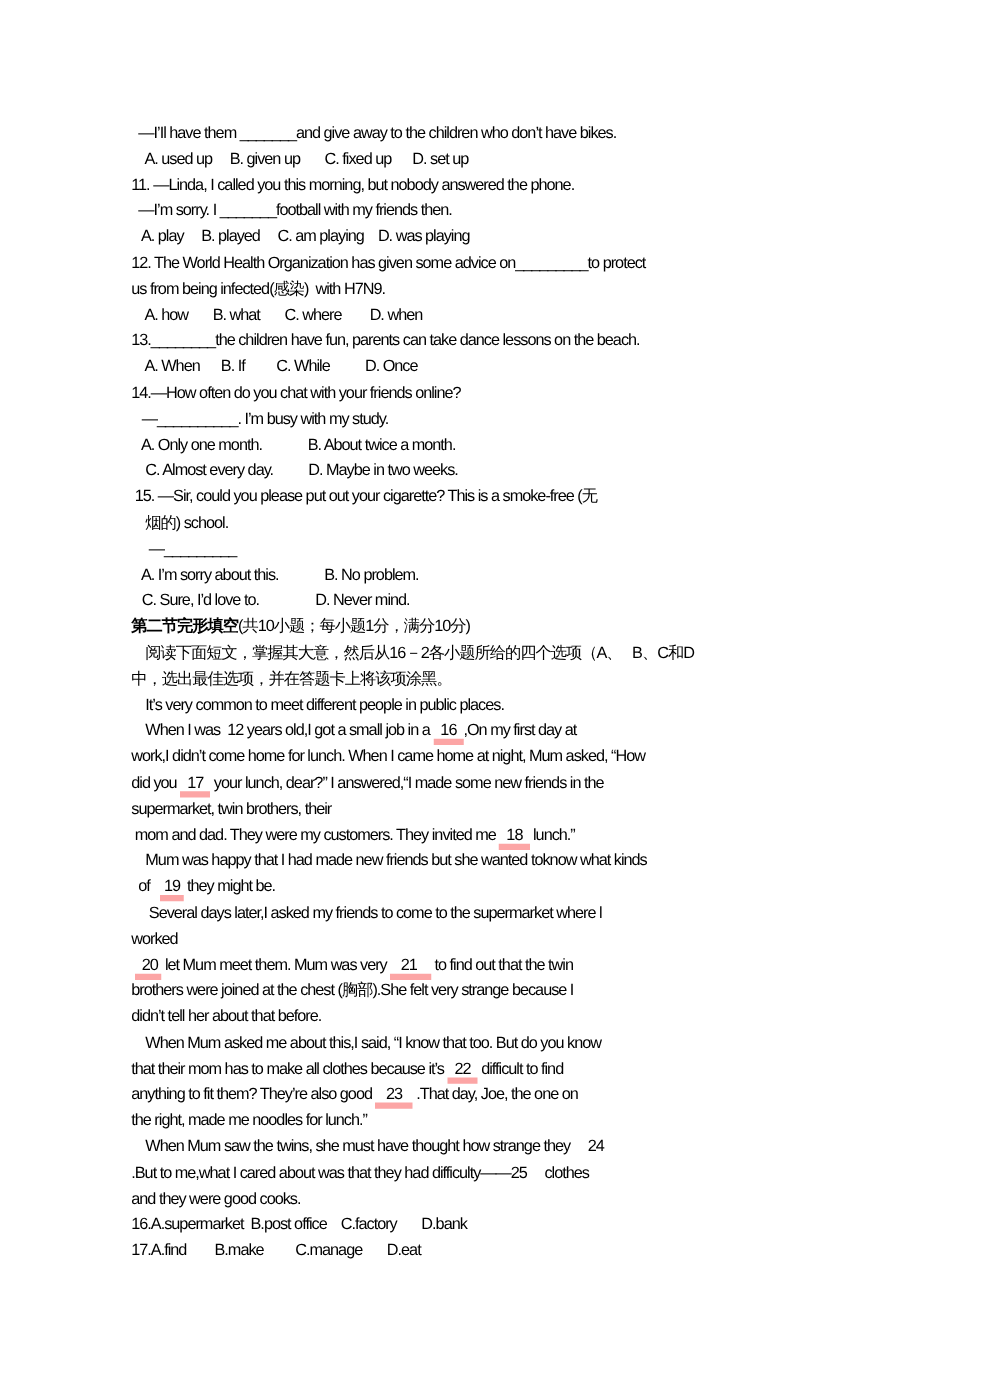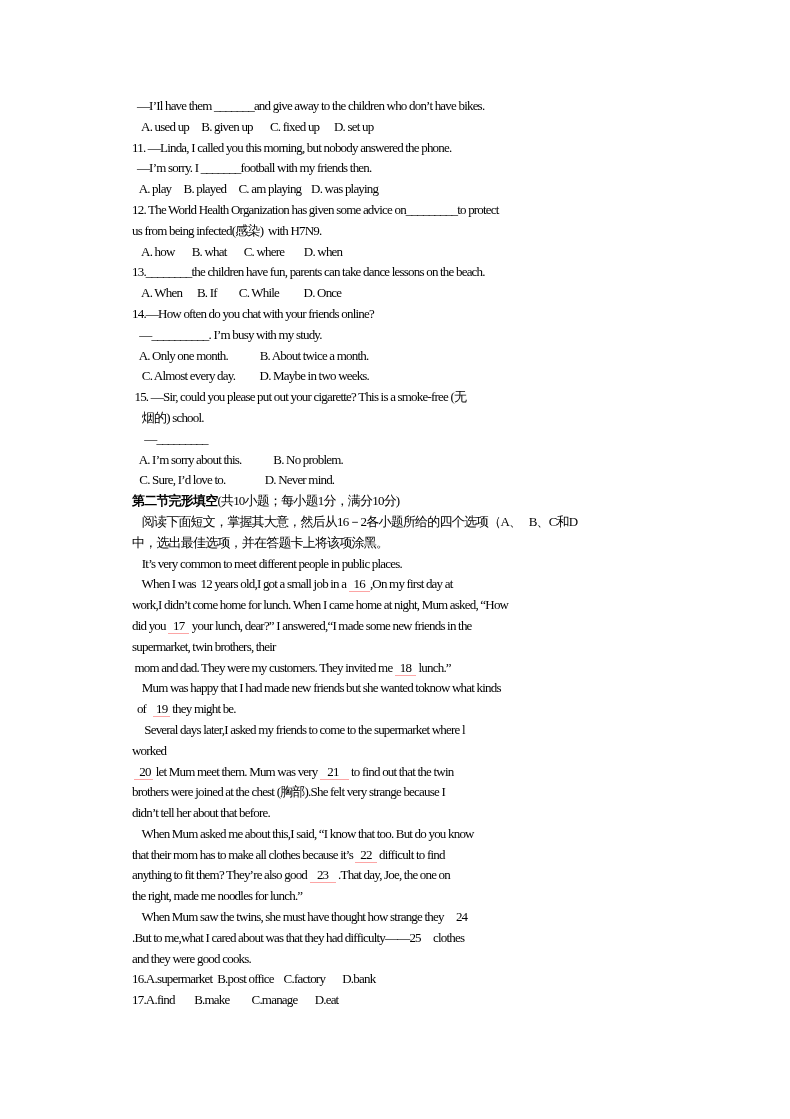--- a/index.html
+++ b/index.html
@@ -9,35 +9,35 @@
     }
     .page {
       position: relative;
       width: 790px;
       height: 1119px;
       background: #ffffff;
       overflow: hidden;
     }
     .content {
       position: absolute;
-      left: 132px;
+      left: 105px;
       top: 96px;
       width: 566px;
       color: #000000;
-      font-family: Liberation Serif, serif;
+      font-family: Liberation Sans, sans-serif;
       font-size: 13px;
       letter-spacing: -0.8px;
       line-height: 20.8px;
       white-space: pre;
     }
     .line {
       height: 20.8px;
     }
     .u {
-      border-bottom: 1px solid #fca5a5;
+      border-bottom: 5px solid #fca5a5;
     }
     .b {
       font-weight: bold;
     }
   </style>
 </head>
 <body>
 
 <div class="page">
   <div class="content"><div class="line"><span>  —I’Il have them _______and give away to the children who don’t have bikes.</span></div><div class="line"><span>    A. used up     B. given up       C. fixed up      D. set up</span></div><div class="line"><span>11. —Linda, I called you this morning, but nobody answered the phone.</span></div><div class="line"><span>  —I’m sorry. I _______football with my friends then.</span></div><div class="line"><span>   A. play     B. played     C. am playing    D. was playing</span></div><div class="line"><span>12. The World Health Organization has given some advice on_________to protect</span></div><div class="line"><span>us from being infected(感染)  with H7N9.</span></div><div class="line"><span>    A. how       B. what       C. where        D. when</span></div><div class="line"><span>13.________the children have fun, parents can take dance lessons on the beach.</span></div><div class="line"><span>    A. When      B. If         C. While          D. Once</span></div><div class="line"><span>14.—How often do you chat with your friends online?</span></div><div class="line"><span>   —__________. I’m busy with my study.</span></div><div class="line"><span>   A. Only one month.             B. About twice a month.</span></div><div class="line"><span>    C. Almost every day.          D. Maybe in two weeks.</span></div><div class="line"><span> 15. —Sir, could you please put out your cigarette? This is a smoke-free (无</span></div><div class="line"><span>    烟的) school.</span></div><div class="line"><span>     —_________</span></div><div class="line"><span>   A. I’m sorry about this.             B. No problem.</span></div><div class="line"><span>   C. Sure, I’d love to.                D. Never mind.</span></div><div class="line"><span class="b">第二节完形填空</span><span>(共10小题；每小题1分，满分10分)</span></div><div class="line"><span>    阅读下面短文，掌握其大意，然后从16－2各小题所给的四个选项（A、   B、C和D</span></div><div class="line"><span>中，选出最佳选项，并在答题卡上将该项涂黑。</span></div><div class="line"><span>    It’s very common to meet different people in public places.</span></div><div class="line"><span>    When I was  12 years old,I got a small job in a </span><span class="u">  16  </span><span>,On my first day at</span></div><div class="line"><span>work,I didn’t come home for lunch. When I came home at night, Mum asked, “How</span></div><div class="line"><span>did you </span><span class="u">  17  </span><span> your lunch, dear?” I answered,“I made some new friends in the</span></div><div class="line"><span>supermarket, twin brothers, their</span></div><div class="line"><span> mom and dad. They were my customers. They invited me </span><span class="u">  18  </span><span> lunch.”</span></div><div class="line"><span>    Mum was happy that I had made new friends but she wanted toknow what kinds</span></div><div class="line"><span>  of   </span><span class="u"> 19 </span><span> they might be.</span></div><div class="line"><span>     Several days later,I asked my friends to come to the supermarket where l</span></div><div class="line"><span>worked</span></div><div class="line"><span> </span><span class="u">  20 </span><span> let Mum meet them. Mum was very </span><span class="u">   21    </span><span> to find out that the twin</span></div><div class="line"><span>brothers were joined at the chest (胸部).She felt very strange because I</span></div><div class="line"><span>didn’t tell her about that before.</span></div><div class="line"><span>    When Mum asked me about this,I said, “I know that too. But do you know</span></div><div class="line"><span>that their mom has to make all clothes because it’s </span><span class="u">  22  </span><span> difficult to find</span></div><div class="line"><span>anything to fit them? They’re also good </span><span class="u">   23   </span><span> .That day, Joe, the one on</span></div><div class="line"><span>the right, made me noodles for lunch.”</span></div><div class="line"><span>    When Mum saw the twins, she must have thought how strange they     24</span></div><div class="line"><span>.But to me,what I cared about was that they had difficulty——25     clothes</span></div><div class="line"><span>and they were good cooks.</span></div><div class="line"><span>16.A.supermarket  B.post office    C.factory       D.bank</span></div><div class="line"><span>17.A.find        B.make         C.manage       D.eat</span></div></div>

